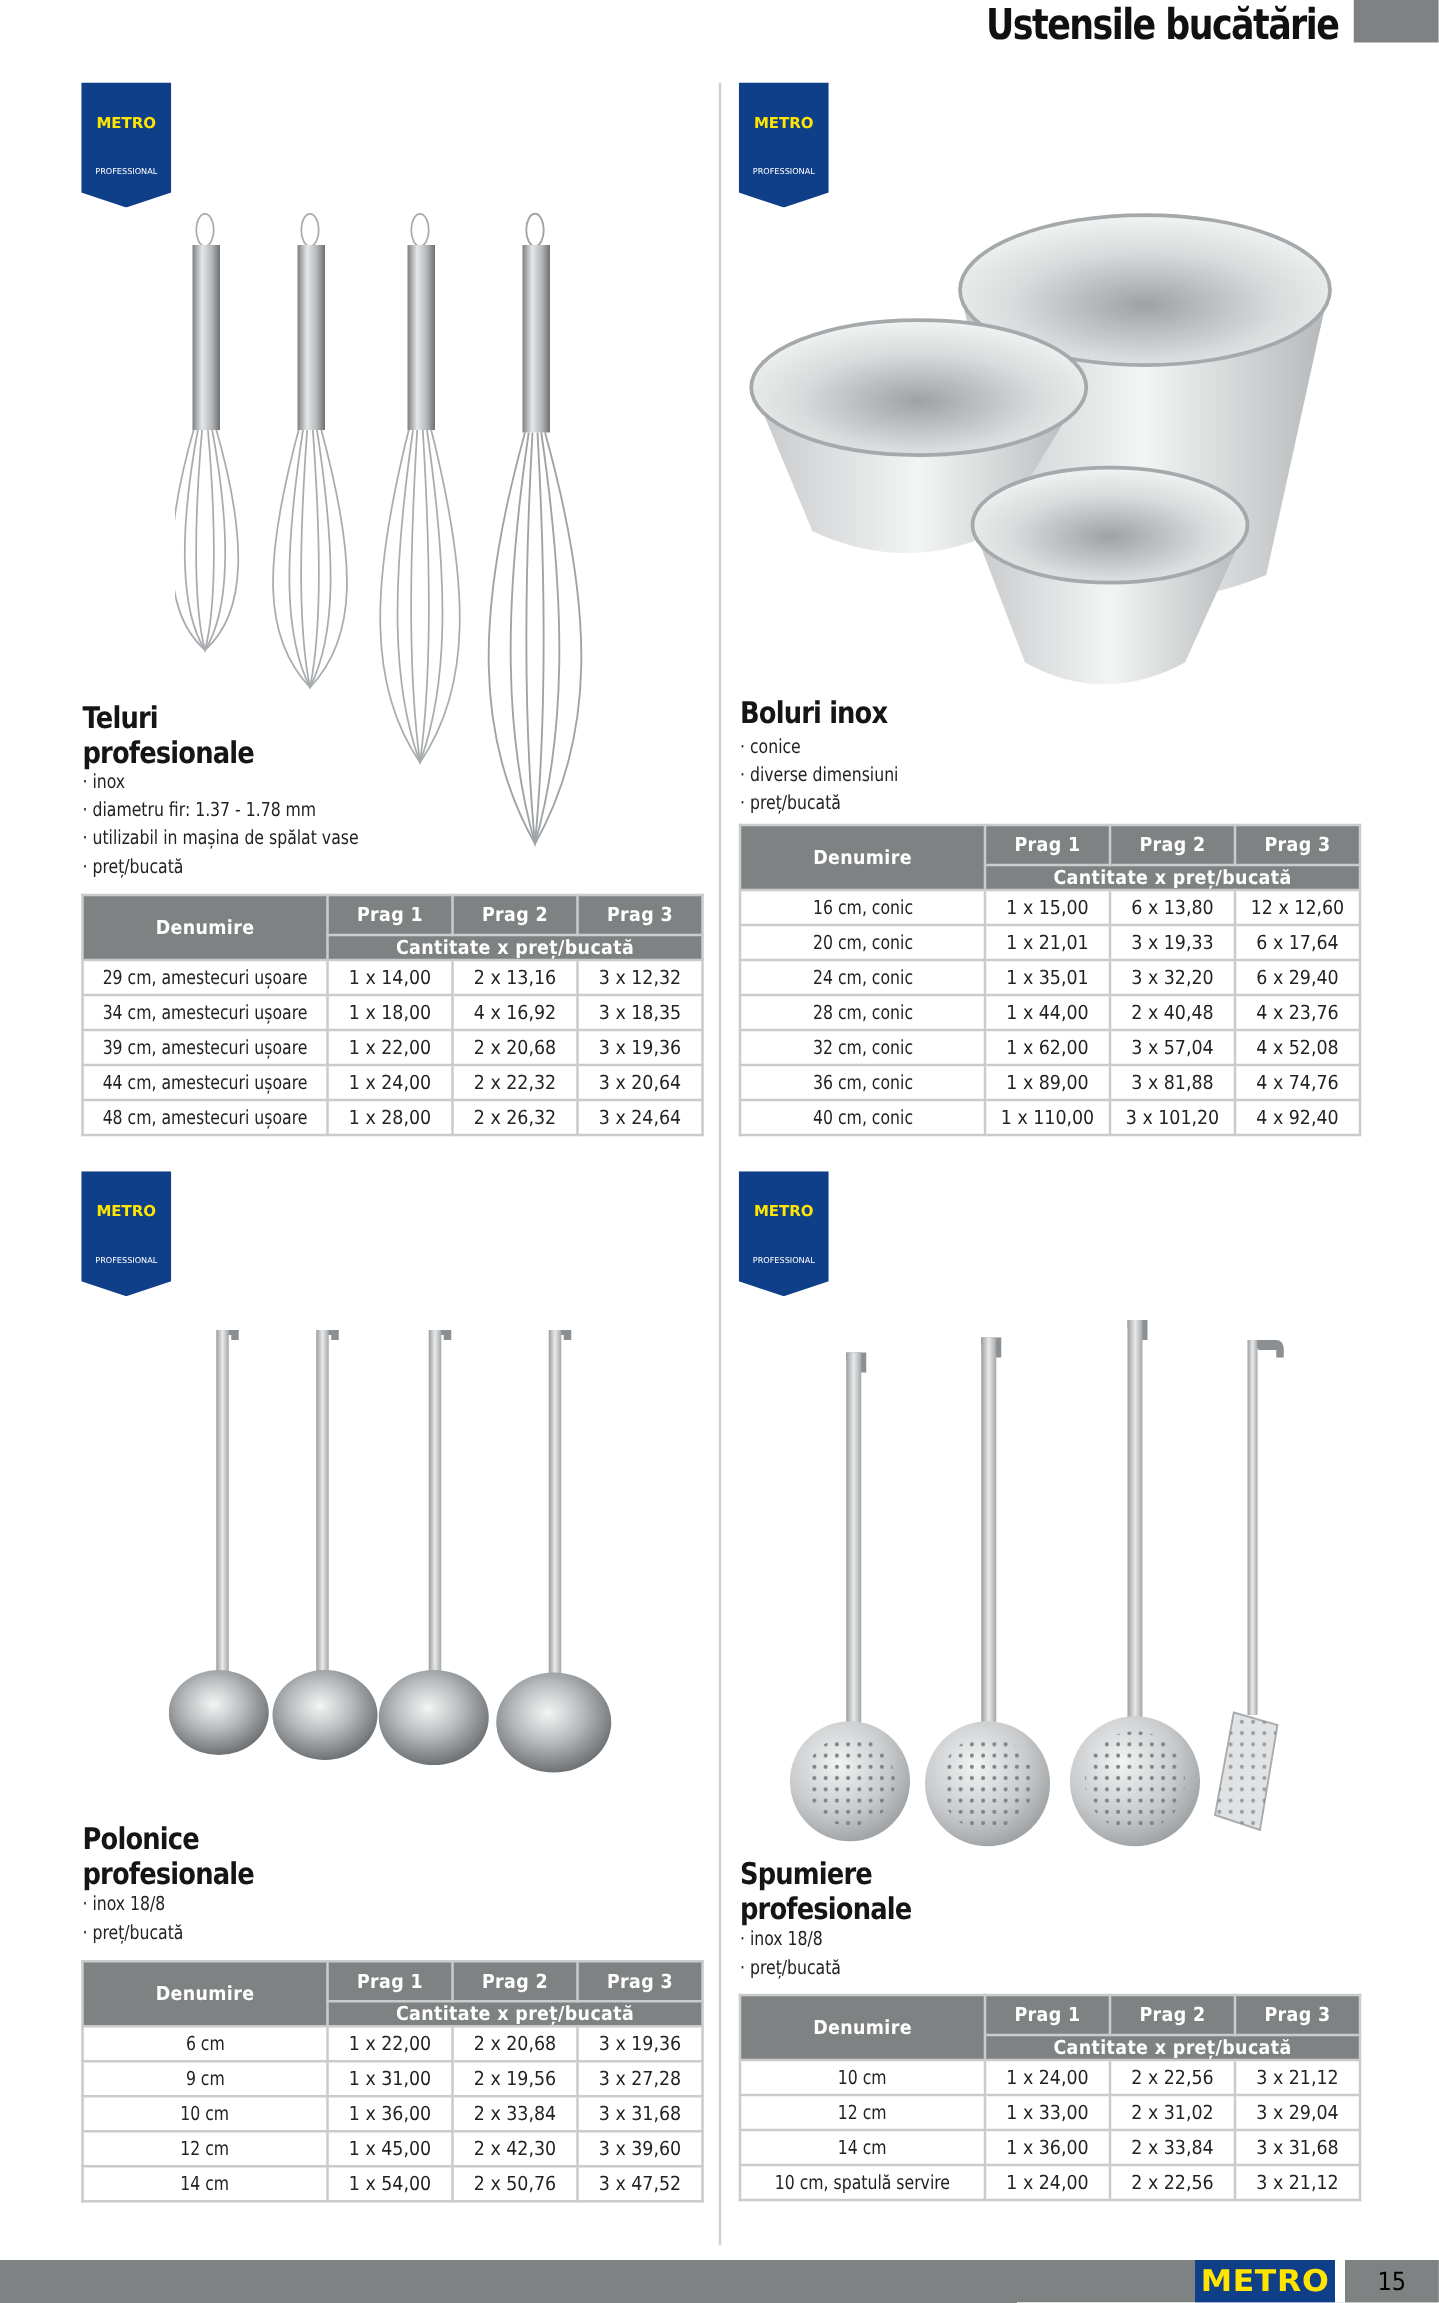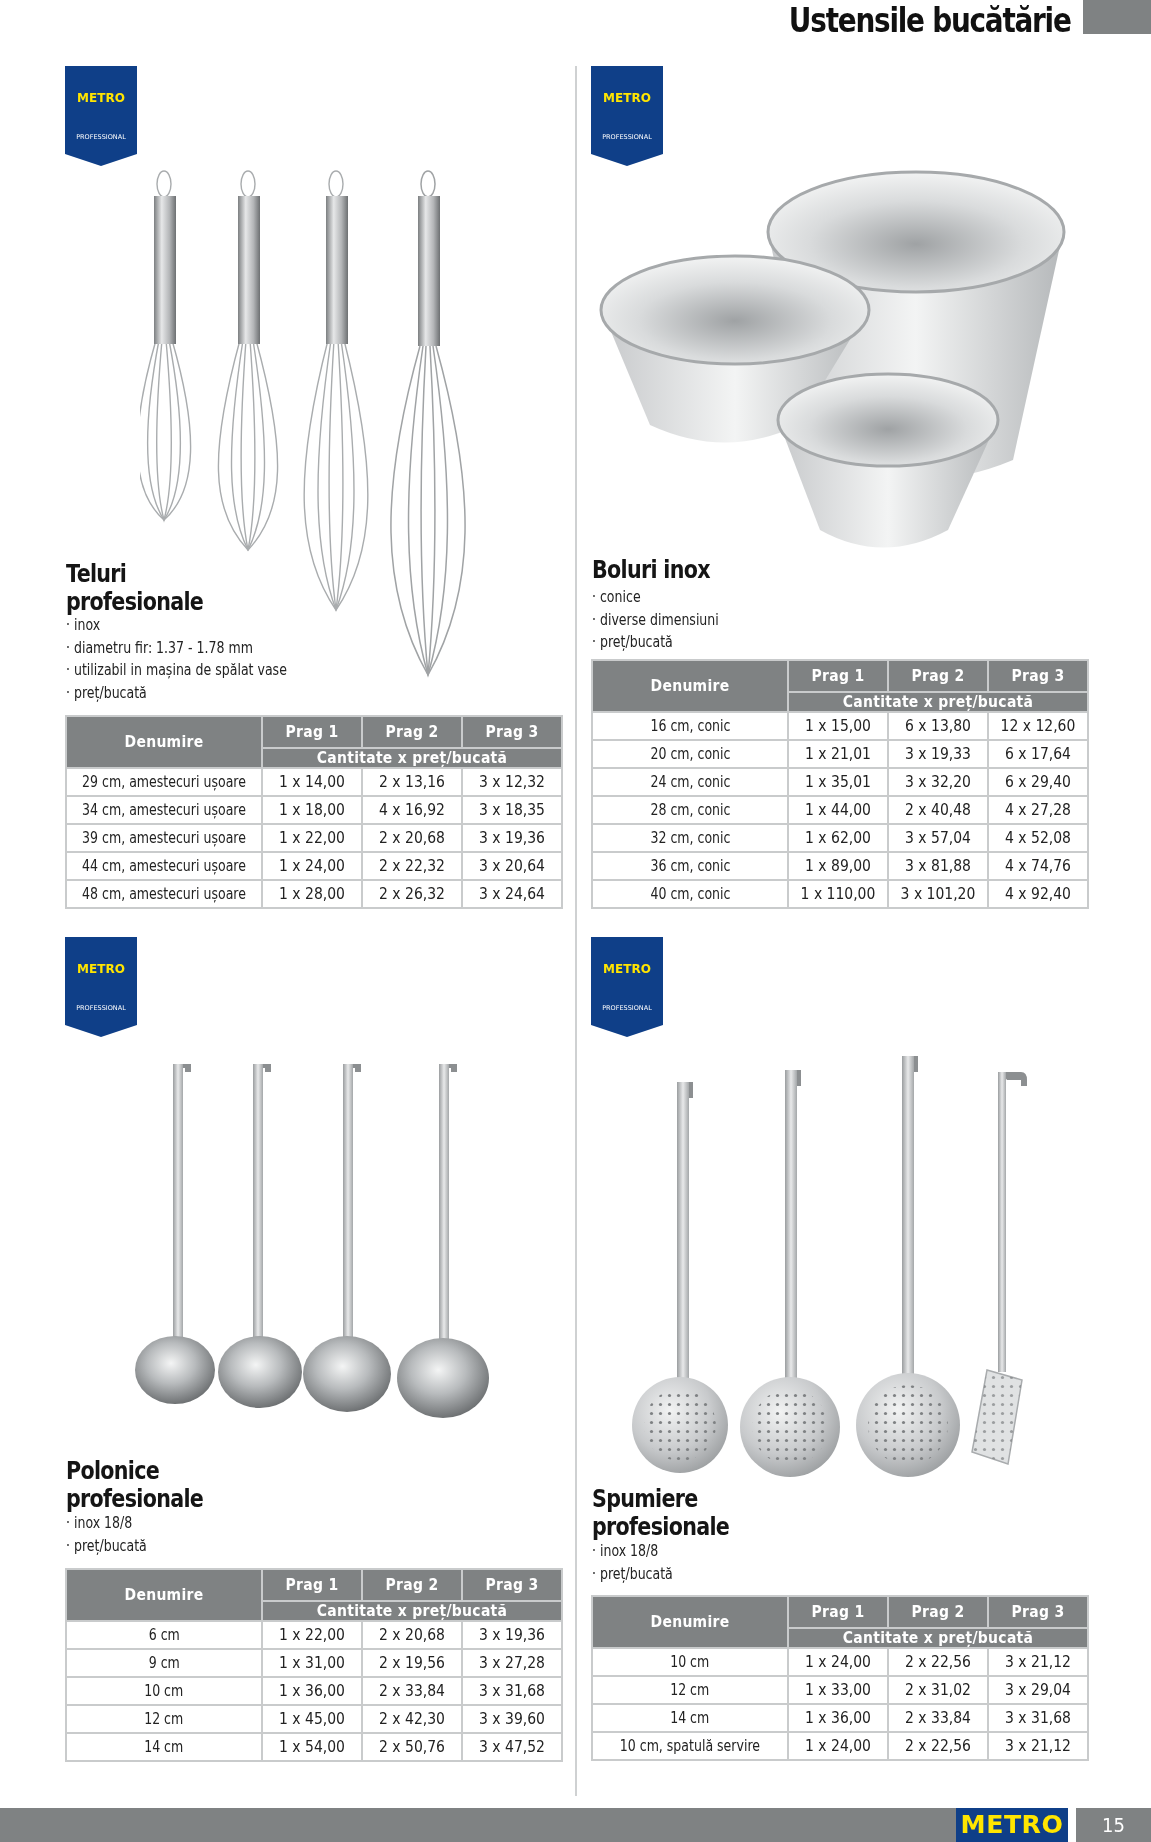--- a/index.html
+++ b/index.html
@@ -24,21 +24,21 @@
   table.price th { background: #7f8283; color: #fff; font-weight: bold; font-size: 15.5px; border: 2px solid #c9cbcc; height: 32px; text-align: center; letter-spacing: 0.3px; margin-left: 22px; }
   table.price th.sub { height: 14px; }
   table.price td { border: 2px solid #c9cbcc; height: 28px; text-align: center; white-space: nowrap; background: #fff; }
   table.price td.name { font-size: 15.5px; margin-left: 12px; }
   .cond { display: inline-block; transform: scaleX(0.9); }
 
   .footer-bar { position: absolute; left: 0; top: 1808px; width: 1151px; height: 34px; background: #7f8283; }
   .footer-logo { position: absolute; top: 1808px; left: 956px; width: 112px; height: 34px; background: #0f3f88; display: flex; align-items: center; justify-content: center; }
   .footer-logo span { color: #ffe500; font-family: "DejaVu Sans", sans-serif; font-weight: bold; font-size: 24px; letter-spacing: 0.5px; transform: scaleX(1.05); }
   .footer-gap { position: absolute; top: 1808px; left: 1068px; width: 8px; height: 34px; background: #fff; }
-  .page-number { position: absolute; top: 1808px; left: 1076px; width: 75px; height: 34px; background: #7f8283; color: #ffffff; font-size: 20px; line-height: 34px; text-align: center; font-weight: normal; }
+  .page-number { position: absolute; top: 1808px; left: 1076px; width: 75px; height: 34px; background: #7f8283; color: #000000; font-size: 20px; line-height: 34px; text-align: center; font-weight: normal; }
 </style>
 </head>
 <body>
 
 <div class="page-title">Ustensile bucătărie</div>
 <div class="title-block"></div>
 
 <div class="divider-v"></div>
 
 <svg width="0" height="0" style="position:absolute">
@@ -242,21 +242,21 @@
     <tr>
         <td class="name"><span class="cond">24 cm, conic</span></td>
         <td>1 x 35,01</td>
         <td>3 x 32,20</td>
         <td>6 x 29,40</td>
       </tr>
     <tr>
         <td class="name"><span class="cond">28 cm, conic</span></td>
         <td>1 x 44,00</td>
         <td>2 x 40,48</td>
-        <td>4 x 27,28</td>
+        <td>4 x 23,76</td>
       </tr>
     <tr>
         <td class="name"><span class="cond">32 cm, conic</span></td>
         <td>1 x 62,00</td>
         <td>3 x 57,04</td>
         <td>4 x 52,08</td>
       </tr>
     <tr>
         <td class="name"><span class="cond">36 cm, conic</span></td>
         <td>1 x 89,00</td>

